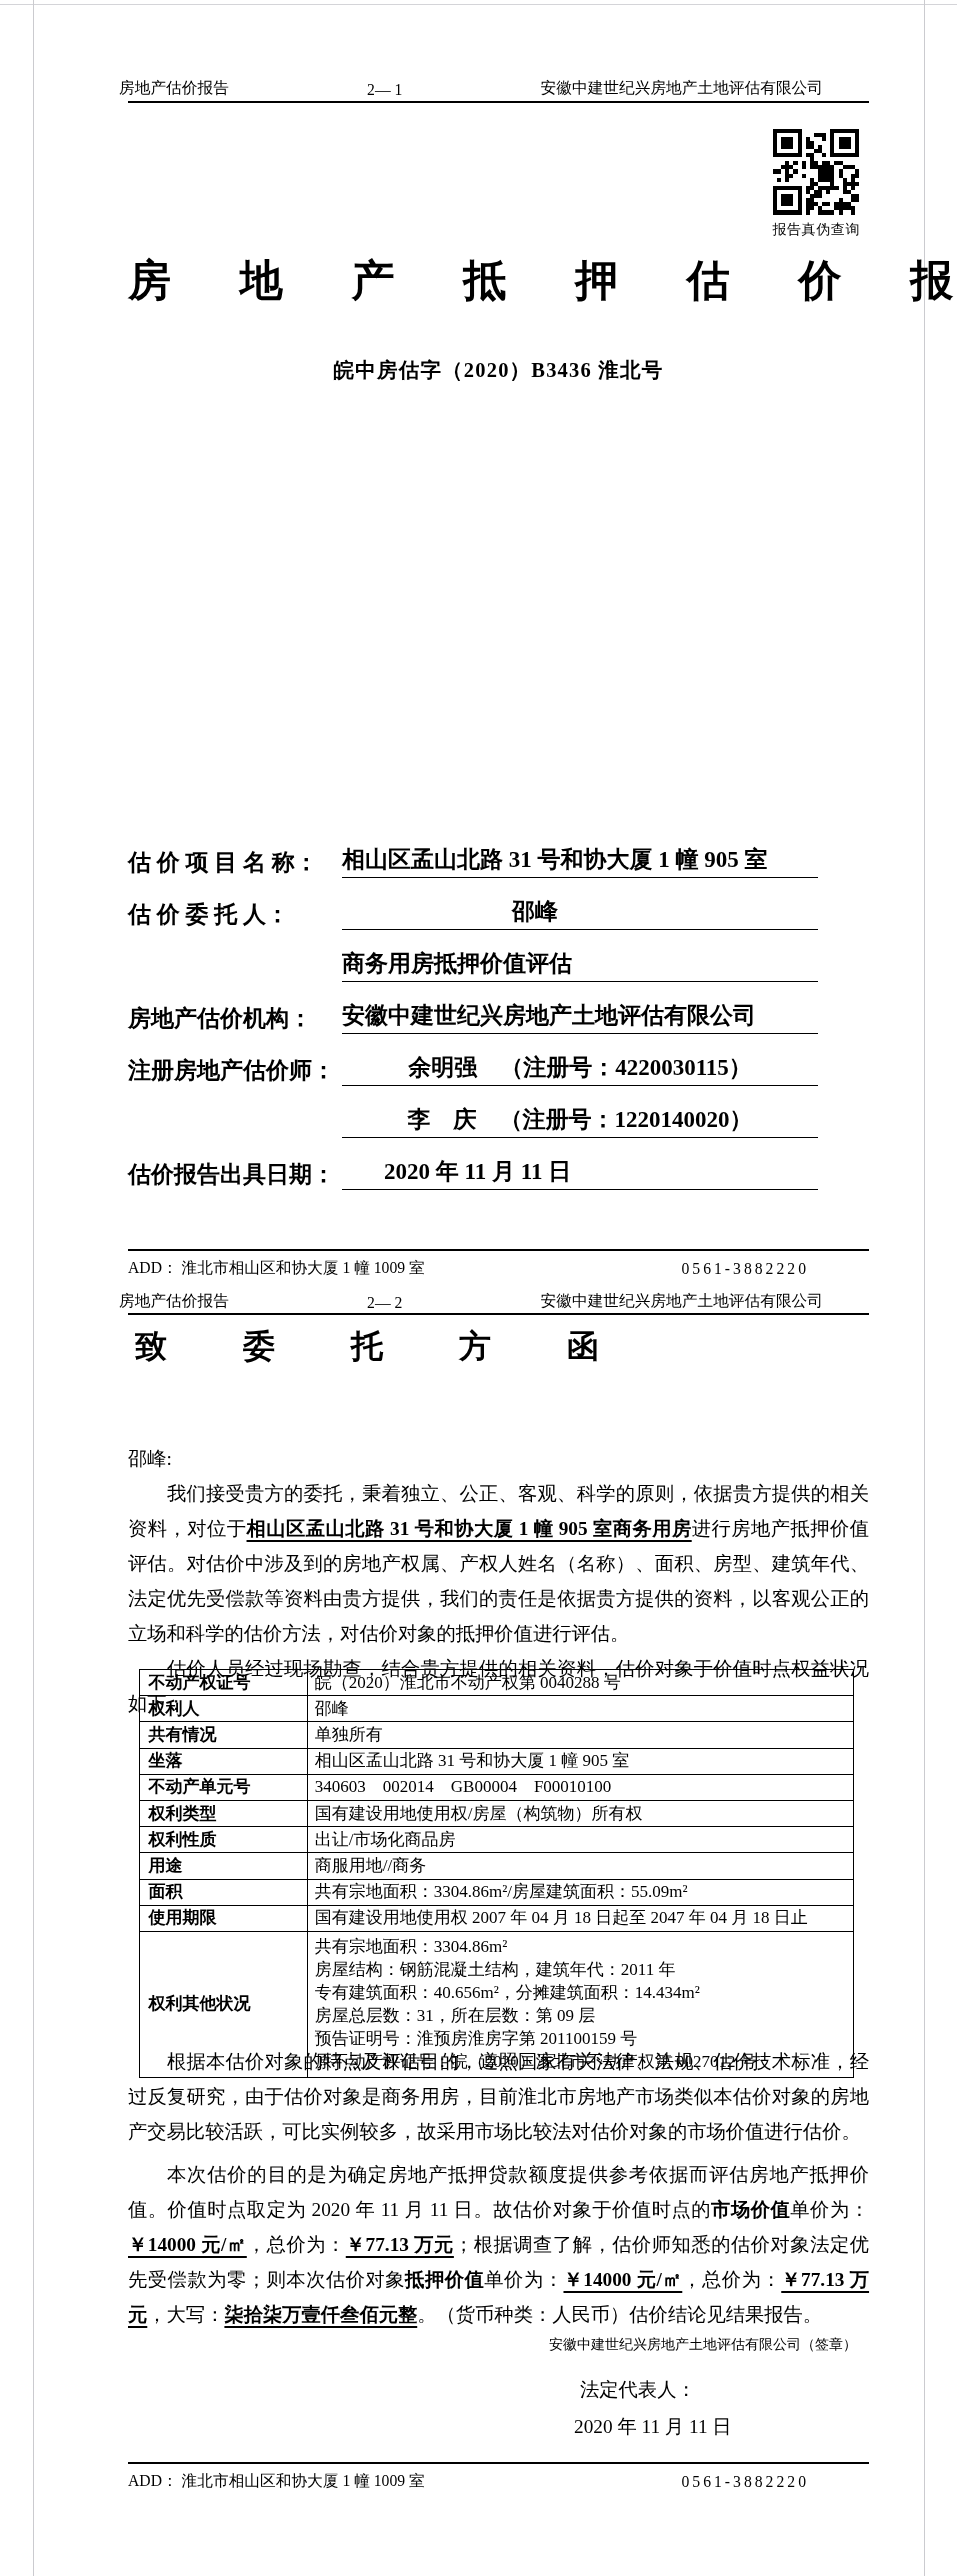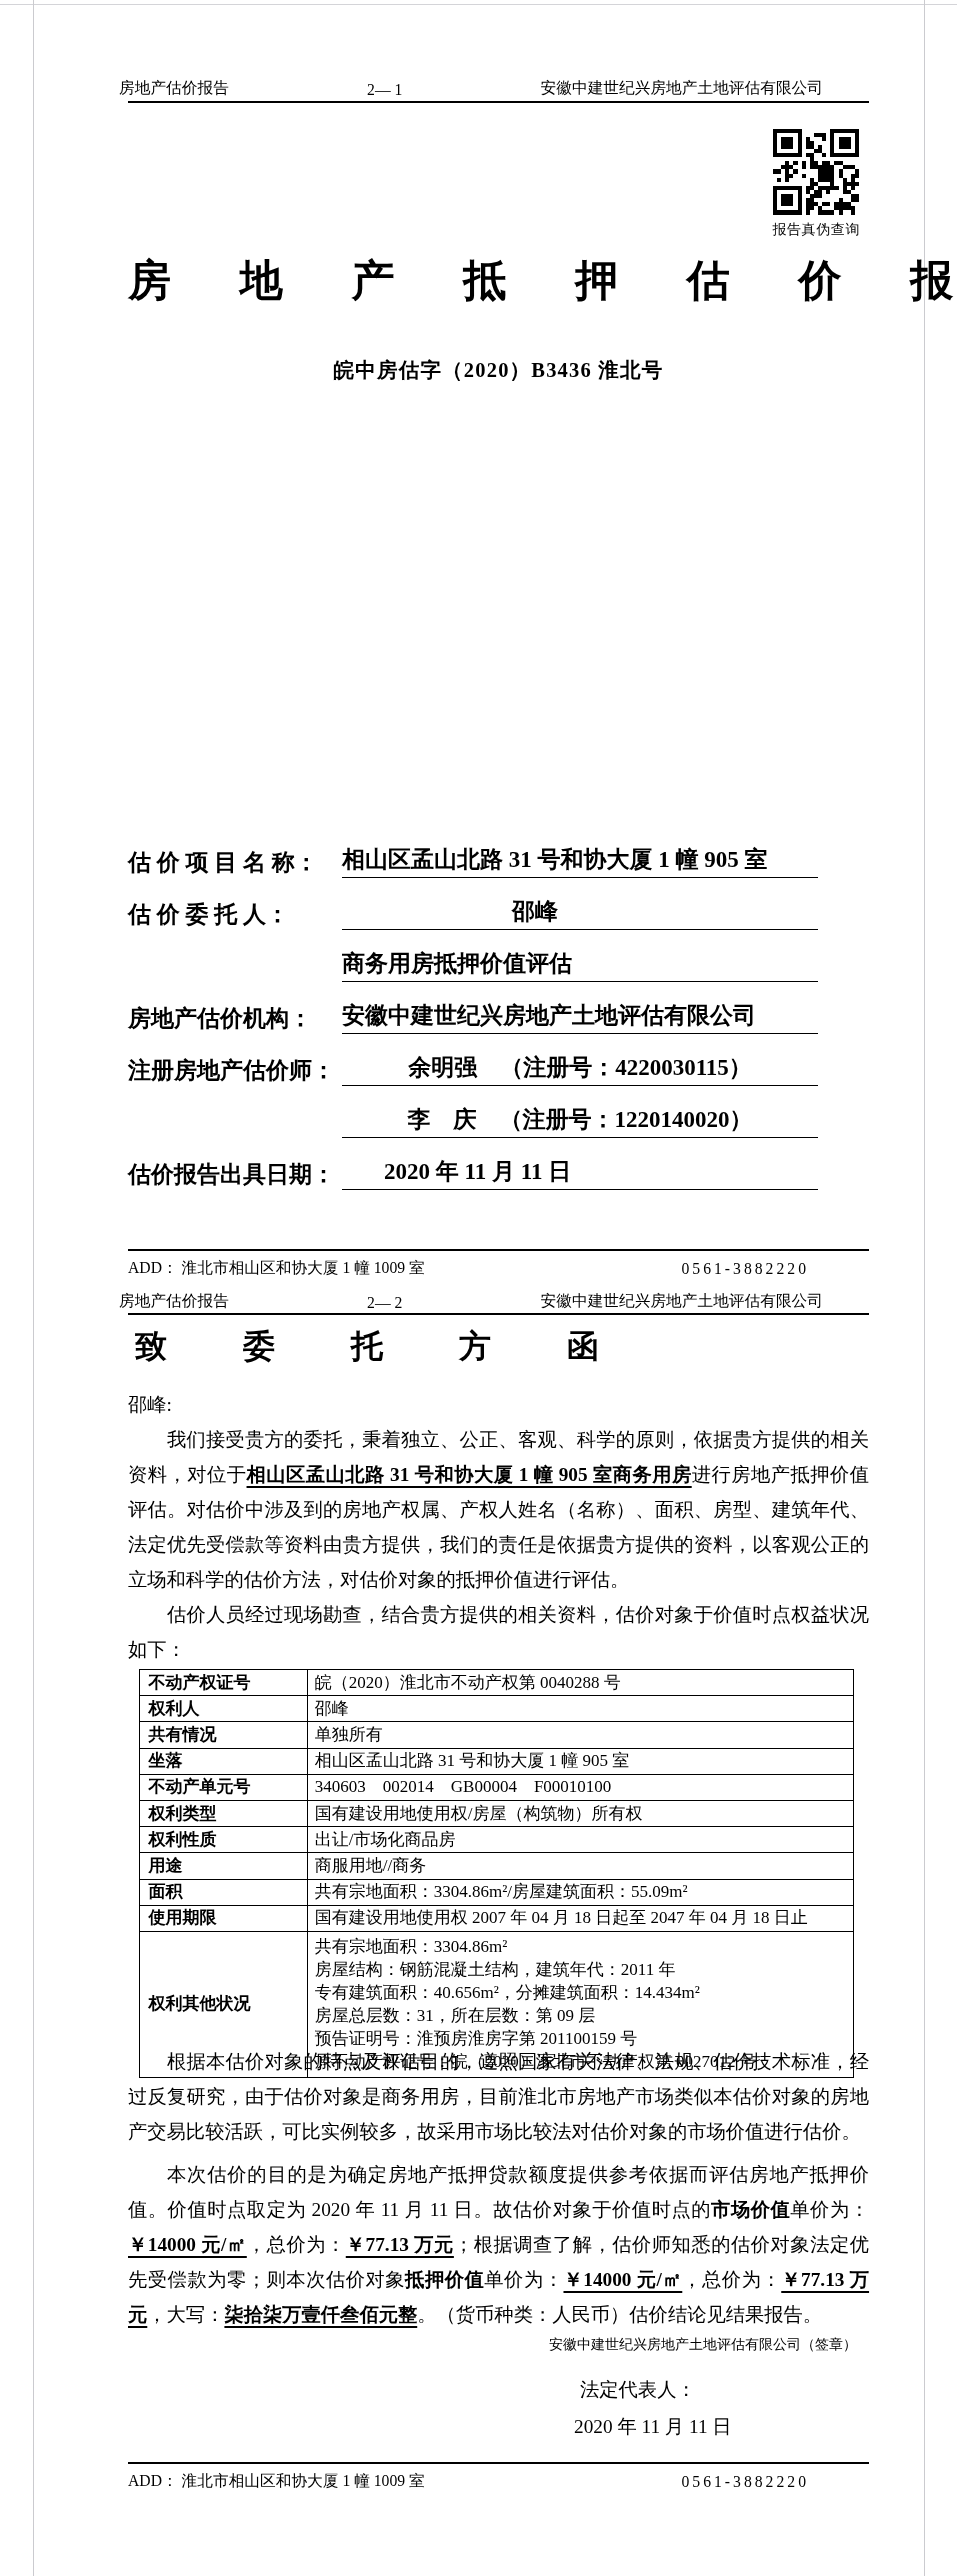--- a/index.html
+++ b/index.html
@@ -127,21 +127,21 @@
 
 <div class="hdr" style="top:1291px;">
   <span>房地产估价报告</span>
   <span>2— 2</span>
   <span class="hdr-right">安徽中建世纪兴房地产土地评估有限公司</span>
 </div>
 <div class="rule" style="top:1313px;"></div>
 
 <div class="letter-title">致  委  托  方  函</div>
 
-<div class="body-text" style="top:1387px;font-family:Liberation Serif, serif;">
+<div class="body-text" style="top:1441px;font-family:Liberation Serif, serif;">
   <p class="salutation">邵峰:</p>
   <p><span>我们接受贵方的委托，秉着独立、公正、客观、科学的原则，依据贵方提供的相关资料，对位于</span><span class="em-seg">相山区孟山北路 31 号和协大厦 1 幢 905 室商务用房</span><span>进行房地产抵押价值评估。对估价中涉及到的房地产权属、产权人姓名（名称）、面积、房型、建筑年代、法定优先受偿款等资料由贵方提供，我们的责任是依据贵方提供的资料，以客观公正的立场和科学的估价方法，对估价对象的抵押价值进行评估。</span></p>
   <p>估价人员经过现场勘查，结合贵方提供的相关资料，估价对象于价值时点权益状况如下：</p>
 </div>
 
 <table class="ptable">
   <tbody>
     <tr>
         <td class="lab">不动产权证号</td>
         <td>皖（2020）淮北市不动产权第 0040288 号</td>

